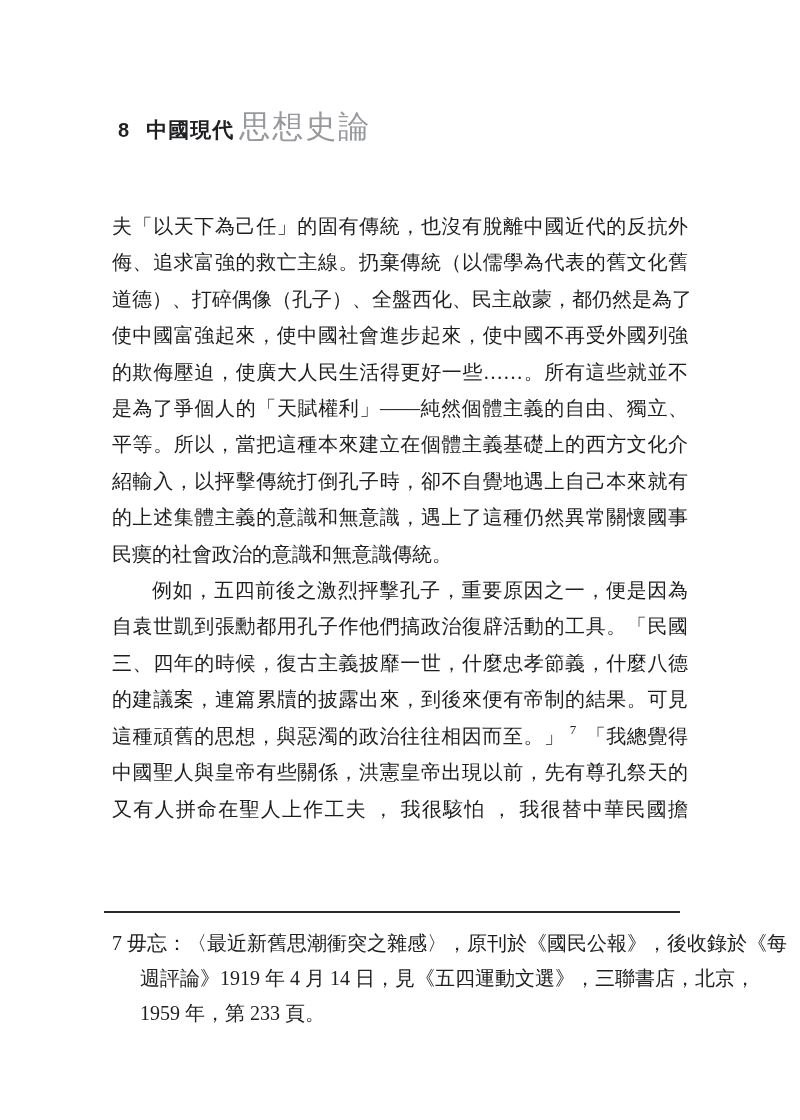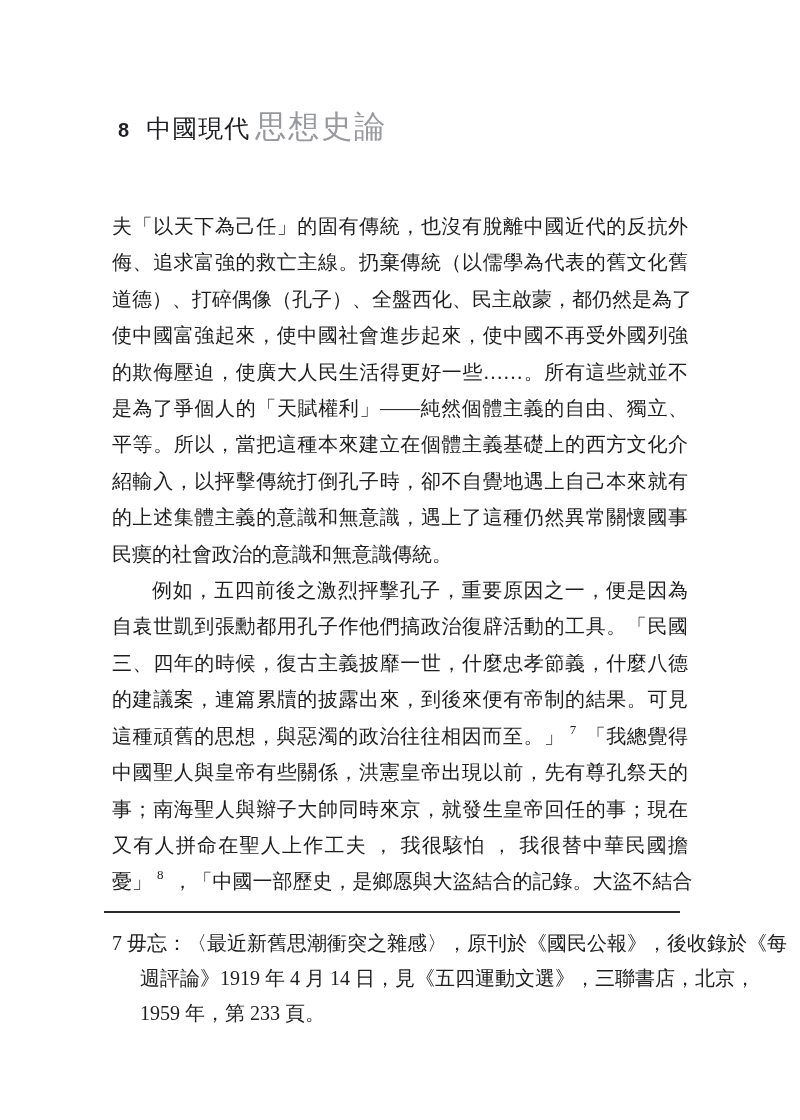--- a/index.html
+++ b/index.html
@@ -25,22 +25,22 @@
   .folio{
     font-family:"Liberation Sans","DejaVu Sans",sans-serif;
     font-size:20px;
     font-weight:600;
     color:#222326;
     margin-right:17px;
     letter-spacing:0;
   }
   .htitle{
     font-family:"Liberation Sans","DejaVu Sans",sans-serif;
-    font-size:25px;
-    font-weight:400;
+    font-size:21px;
+    font-weight:700;
     color:#1f2023;
     letter-spacing:1px;
   }
   .hcallig{
     font-family:Liberation Serif, serif;
     font-size:31px;
     color:#97999c;
     letter-spacing:2px;
     margin-left:5px;
   }
@@ -125,23 +125,21 @@
       <div class="line">平等。所以，當把這種本來建立在個體主義基礎上的西方文化介</div>
       <div class="line">紹輸入，以抨擊傳統打倒孔子時，卻不自覺地遇上自己本來就有</div>
       <div class="line">的上述集體主義的意識和無意識，遇上了這種仍然異常關懷國事</div>
       <div class="line end">民瘼的社會政治的意識和無意識傳統。</div>
       <div class="line indent">例如，五四前後之激烈抨擊孔子，重要原因之一，便是因為</div>
       <div class="line">自袁世凱到張勳都用孔子作他們搞政治復辟活動的工具。「民國</div>
       <div class="line">三、四年的時候，復古主義披靡一世，什麼忠孝節義，什麼八德</div>
       <div class="line">的建議案，連篇累牘的披露出來，到後來便有帝制的結果。可見</div>
       <div class="line">這種頑舊的思想，與惡濁的政治往往相因而至。」<sup class="fnref">7</sup>「我總覺得</div>
       <div class="line">中國聖人與皇帝有些關係，洪憲皇帝出現以前，先有尊孔祭天的</div>
-      <div class="line">事；南海聖人與辮子大帥同時來京，就發生皇帝回任的事；現在</div>
       <div class="line">又有人拼命在聖人上作工夫 ， 我很駭怕 ， 我很替中華民國擔</div>
-      <div class="line">憂」<sup class="fnref">8</sup>，「中國一部歷史，是鄉愿與大盜結合的記錄。大盜不結合</div>
     </div>
 
   <div class="fn-rule" style="background: rgb(43, 43, 43);"></div>
 
   <div class="footnote" id="footnote">
       <div class="fn-line first">7 毋忘：〈最近新舊思潮衝突之雜感〉，原刊於《國民公報》，後收錄於《每</div>
       <div class="fn-line">週評論》1919 年 4 月 14 日，見《五四運動文選》，三聯書店，北京，</div>
       <div class="fn-line end">1959 年，第 233 頁。</div>
     </div>
 

